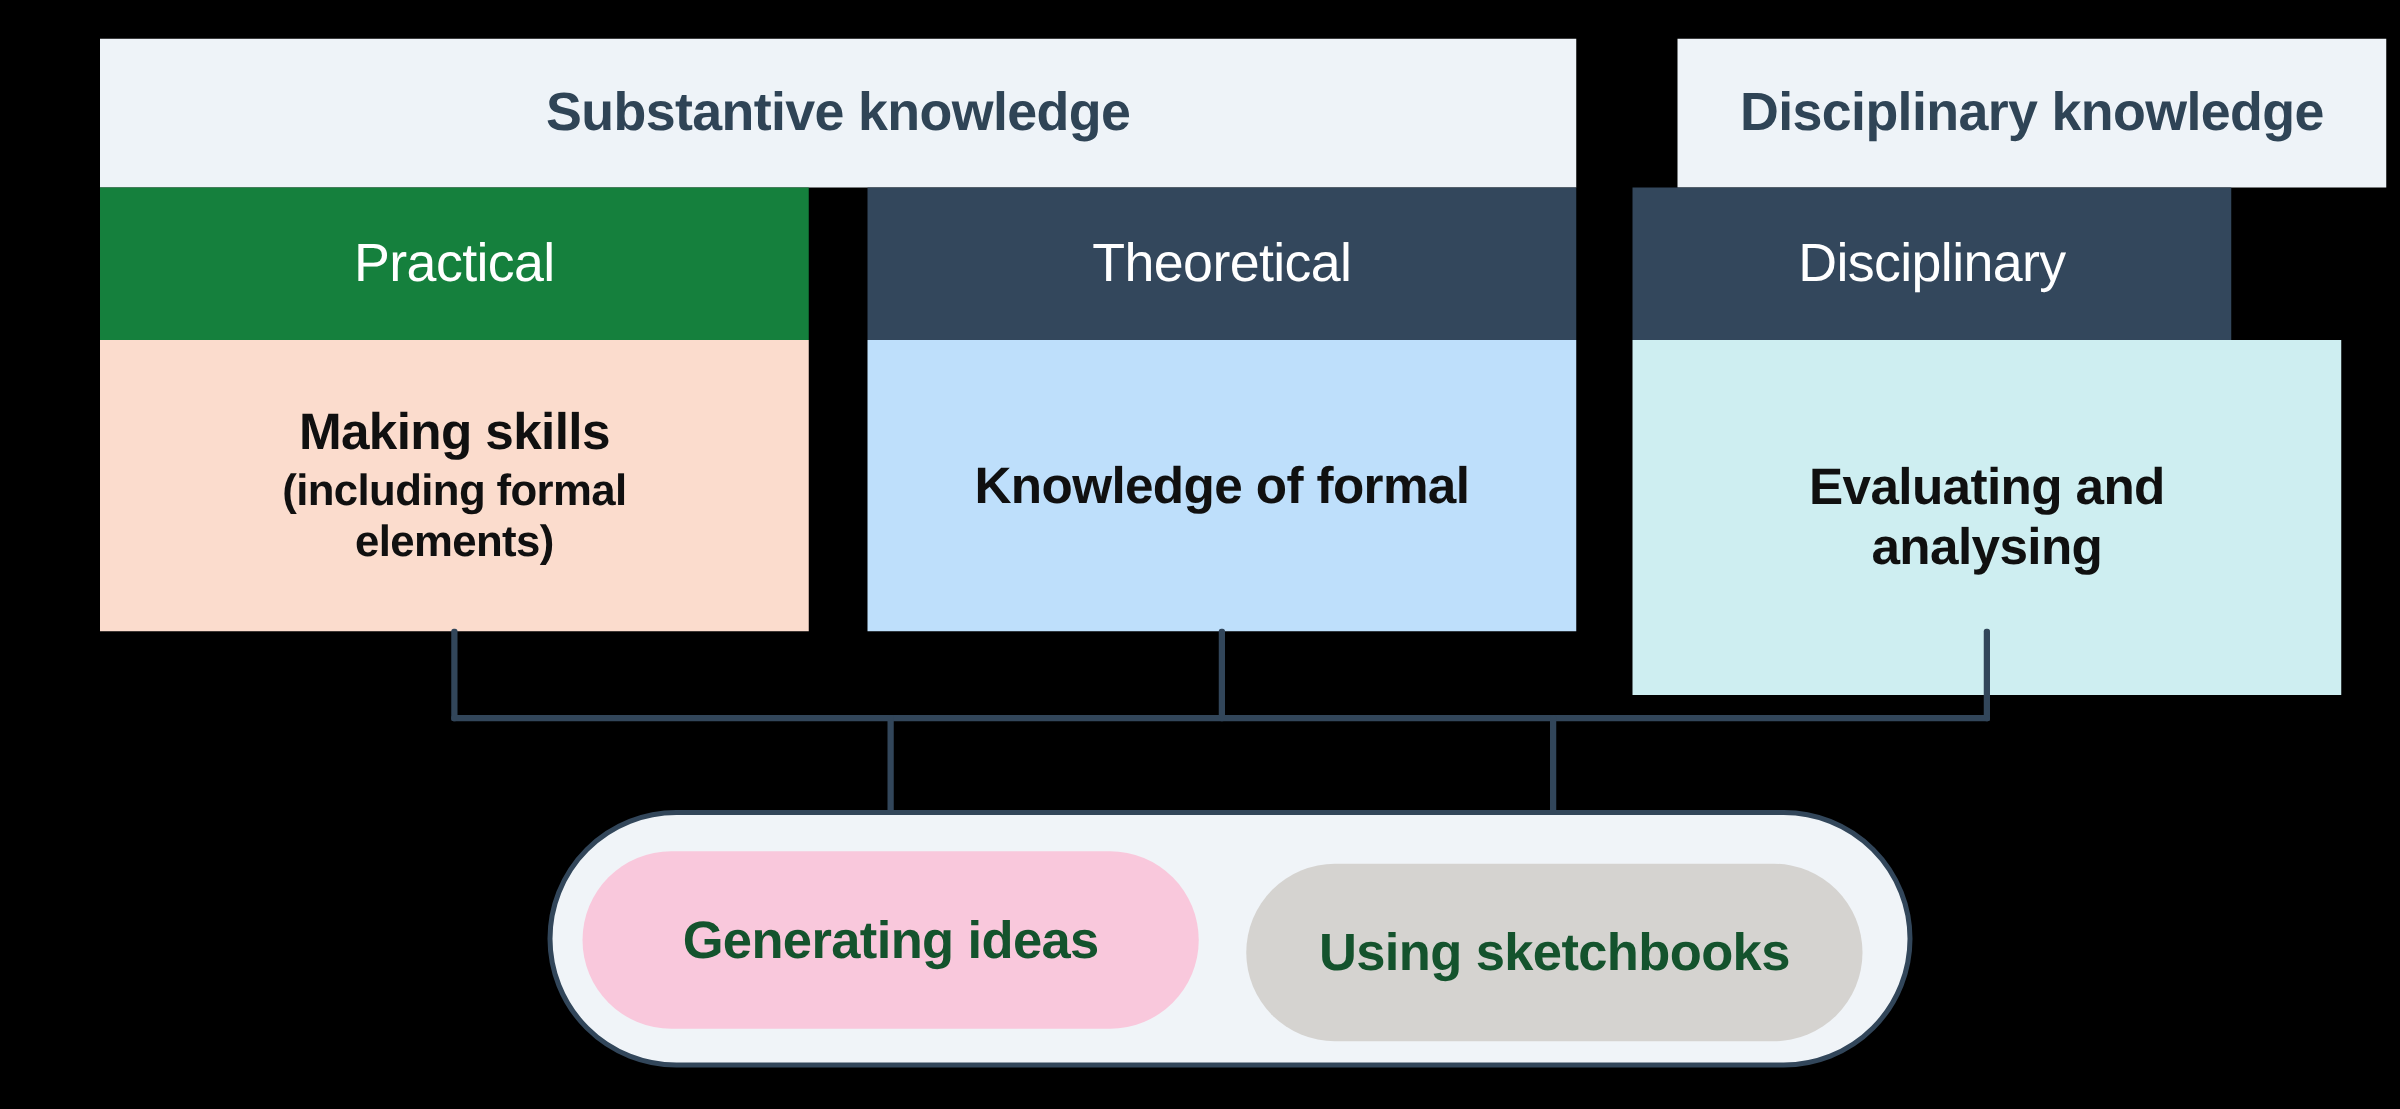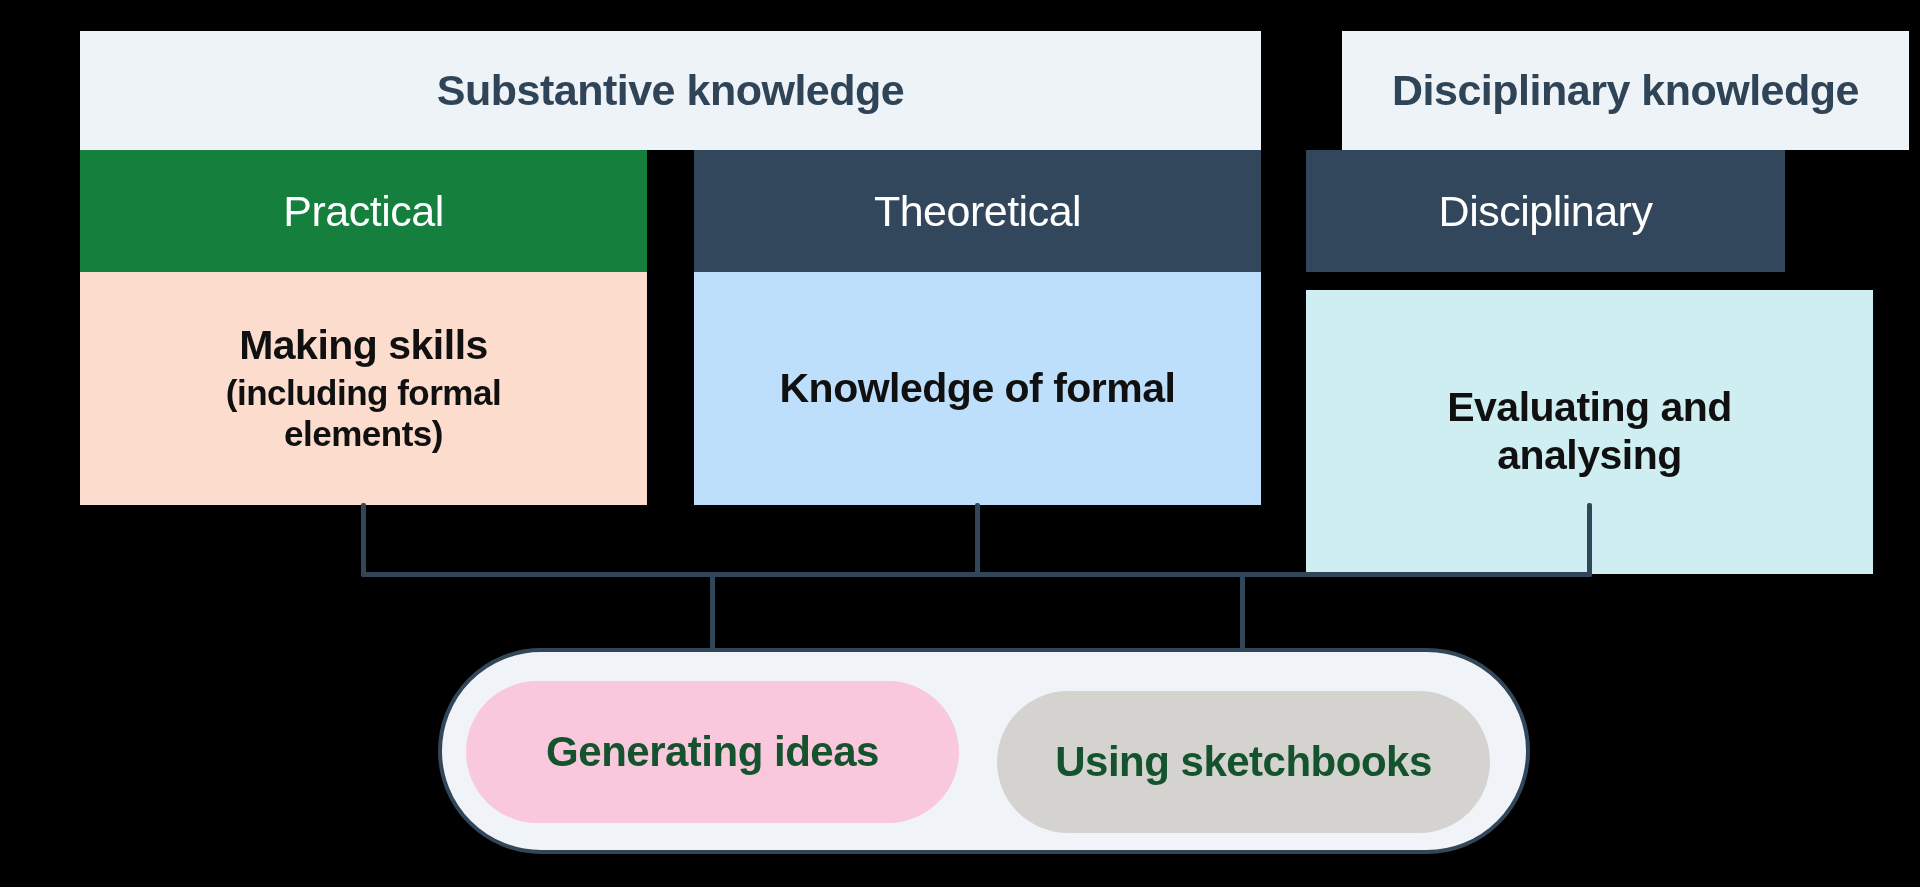--- a/index.html
+++ b/index.html
@@ -125,21 +125,21 @@
     <div>
       <span class="body-main">Making skills</span>
       <span class="body-note">(including formal elements)</span>
     </div>
   </div>
 
   <div class="abs body-box" style="left: 694px; top: 272px; width: 567px; height: 233px; background-color: rgb(190, 223, 251);">
     <span class="body-main">Knowledge of formal</span>
   </div>
 
-  <div class="abs body-box" style="left: 1306px; top: 272px; width: 567px; height: 284px; background-color: rgb(206, 238, 241); margin-top: 18px;">
+  <div class="abs body-box" style="left: 1306px; top: 272px; width: 567px; height: 284px; background-color: rgb(206, 238, 241);">
     <span class="body-main wrap-430">Evaluating and analysing</span>
   </div>
 
   <div class="abs line" style="left: 361px; top: 503px; width: 5px; height: 74px; background-color: rgb(50, 70, 90);"></div>
   <div class="abs line" style="left: 975px; top: 503px; width: 5px; height: 74px; background-color: rgb(50, 70, 90);"></div>
   <div class="abs line" style="left: 1587px; top: 503px; width: 5px; height: 74px; background-color: rgb(50, 70, 90);"></div>
   <div class="abs line" style="left: 361px; top: 572px; width: 1231px; height: 5px; background-color: rgb(50, 70, 90);"></div>
   <div class="abs line" style="left: 710px; top: 572px; width: 5px; height: 80px; background-color: rgb(50, 70, 90);"></div>
   <div class="abs line" style="left: 1240px; top: 572px; width: 5px; height: 80px; background-color: rgb(50, 70, 90);"></div>
 

